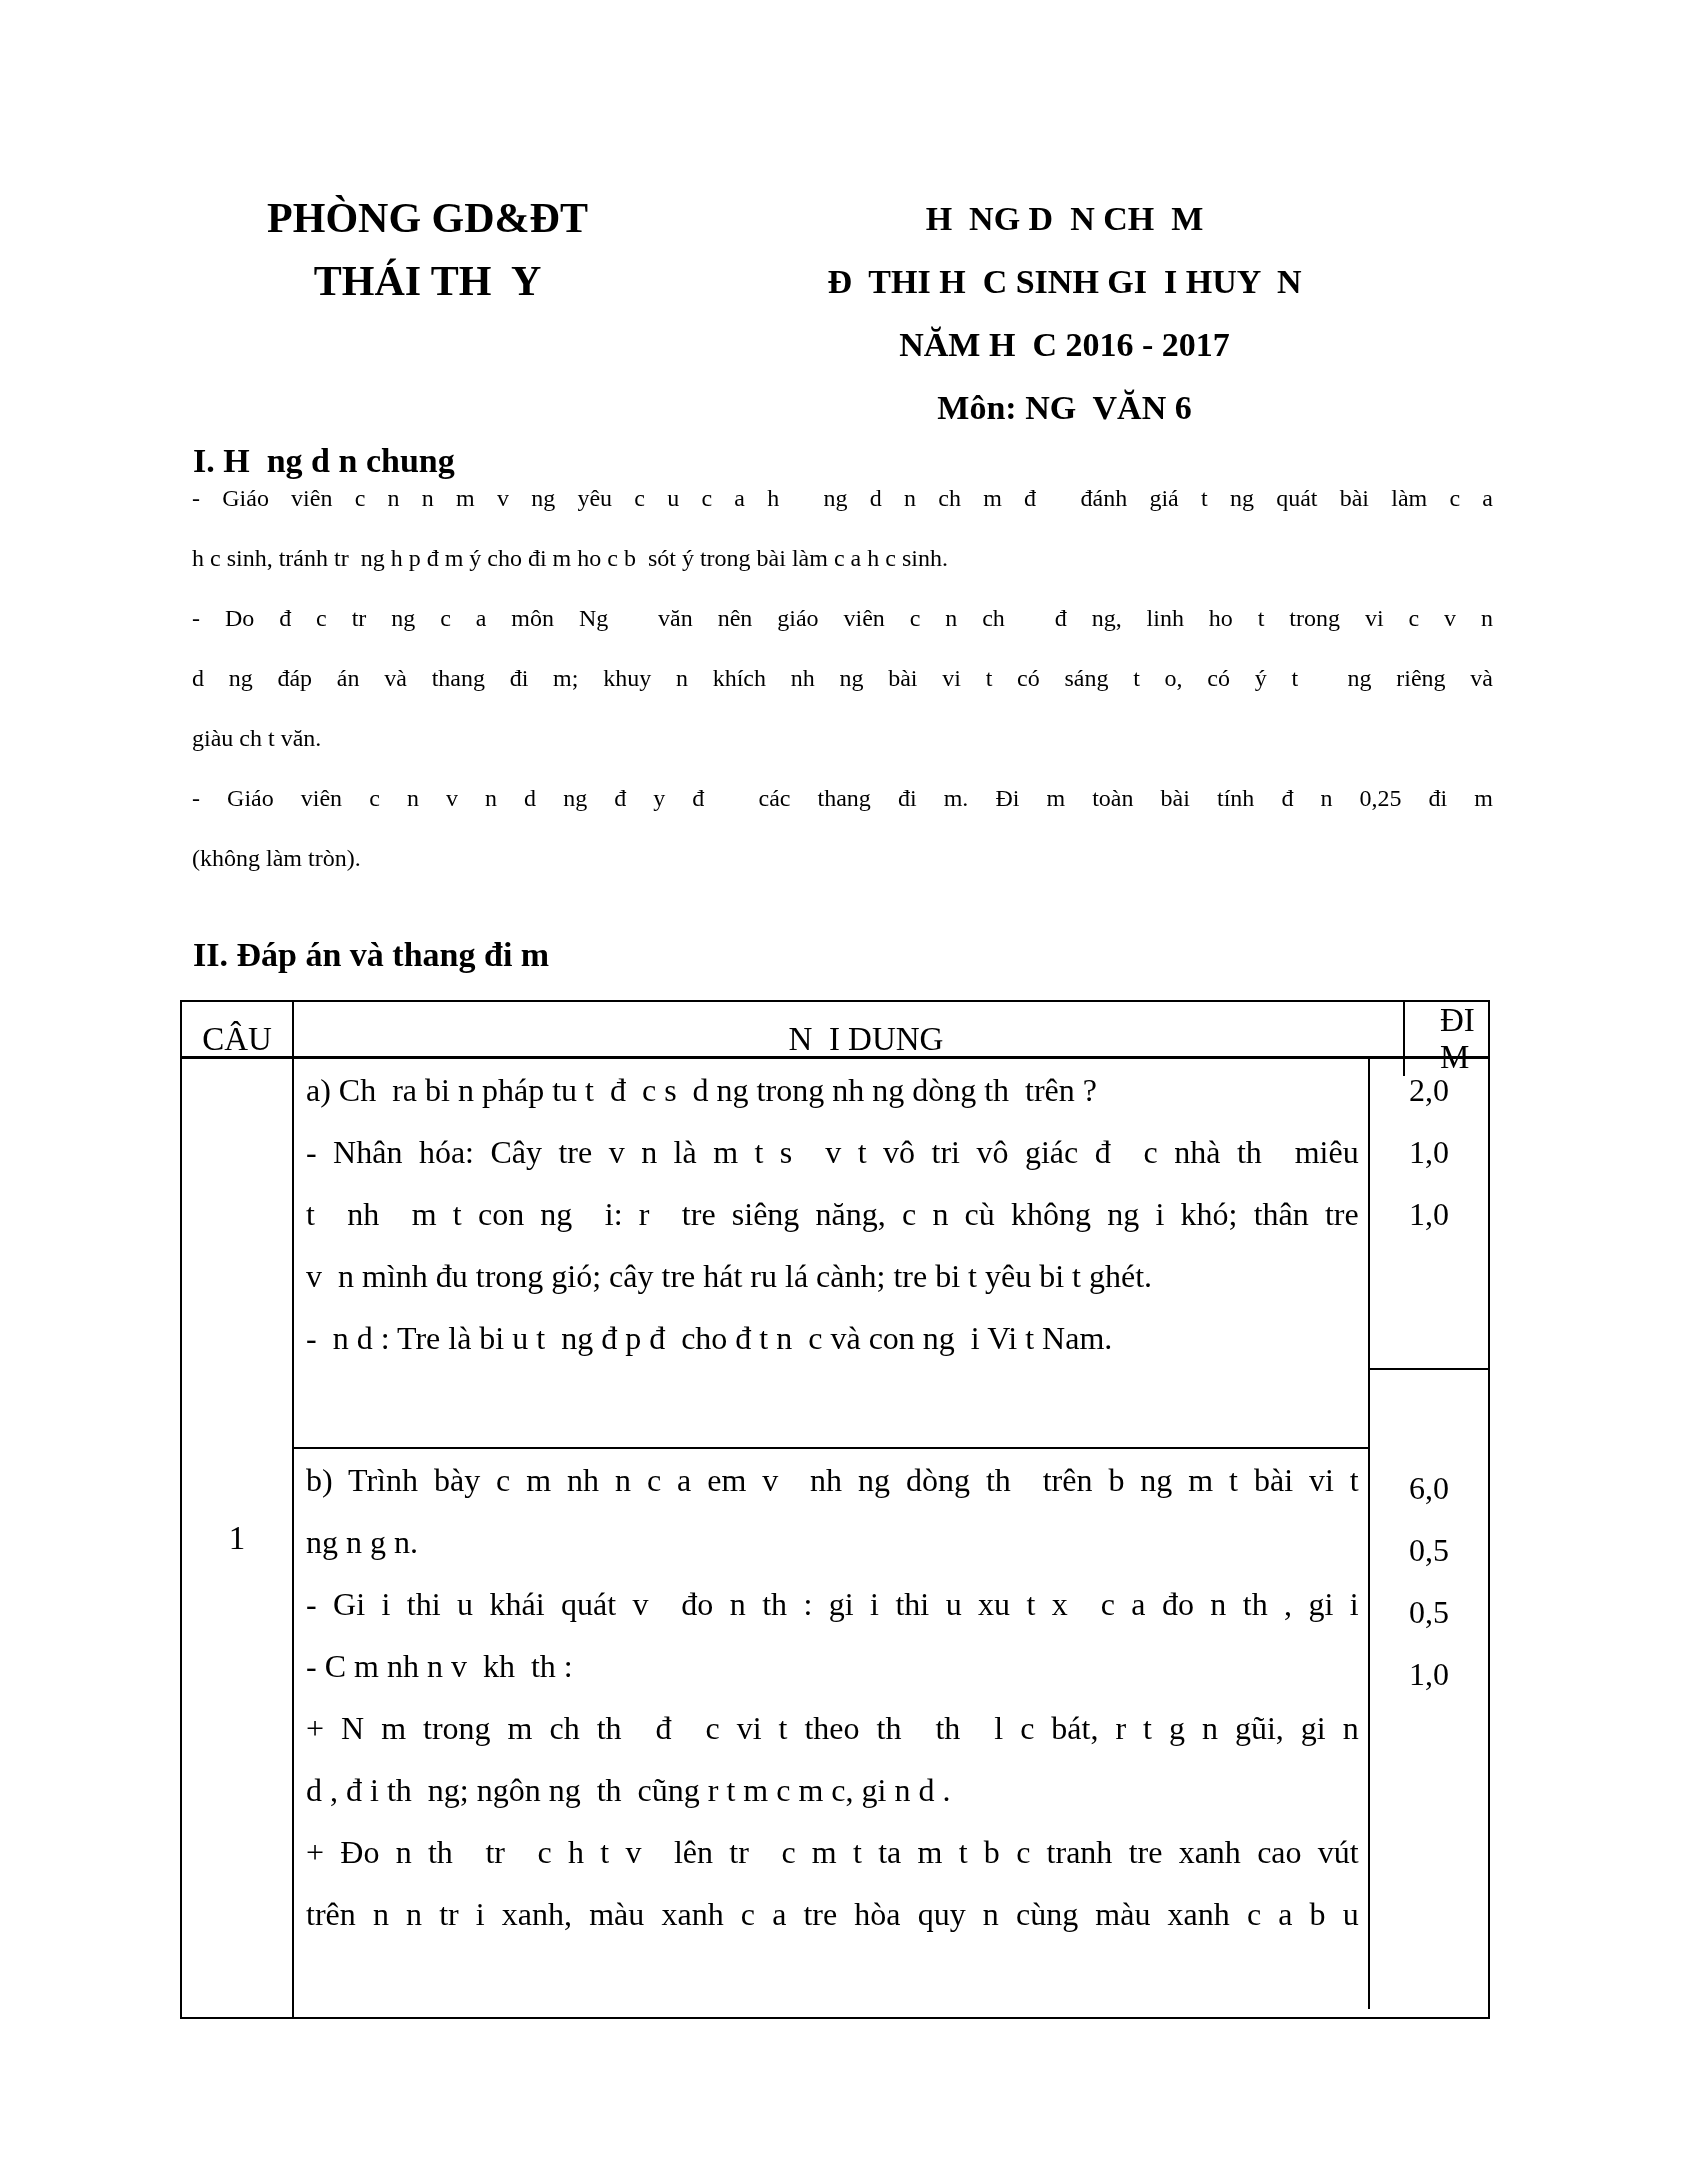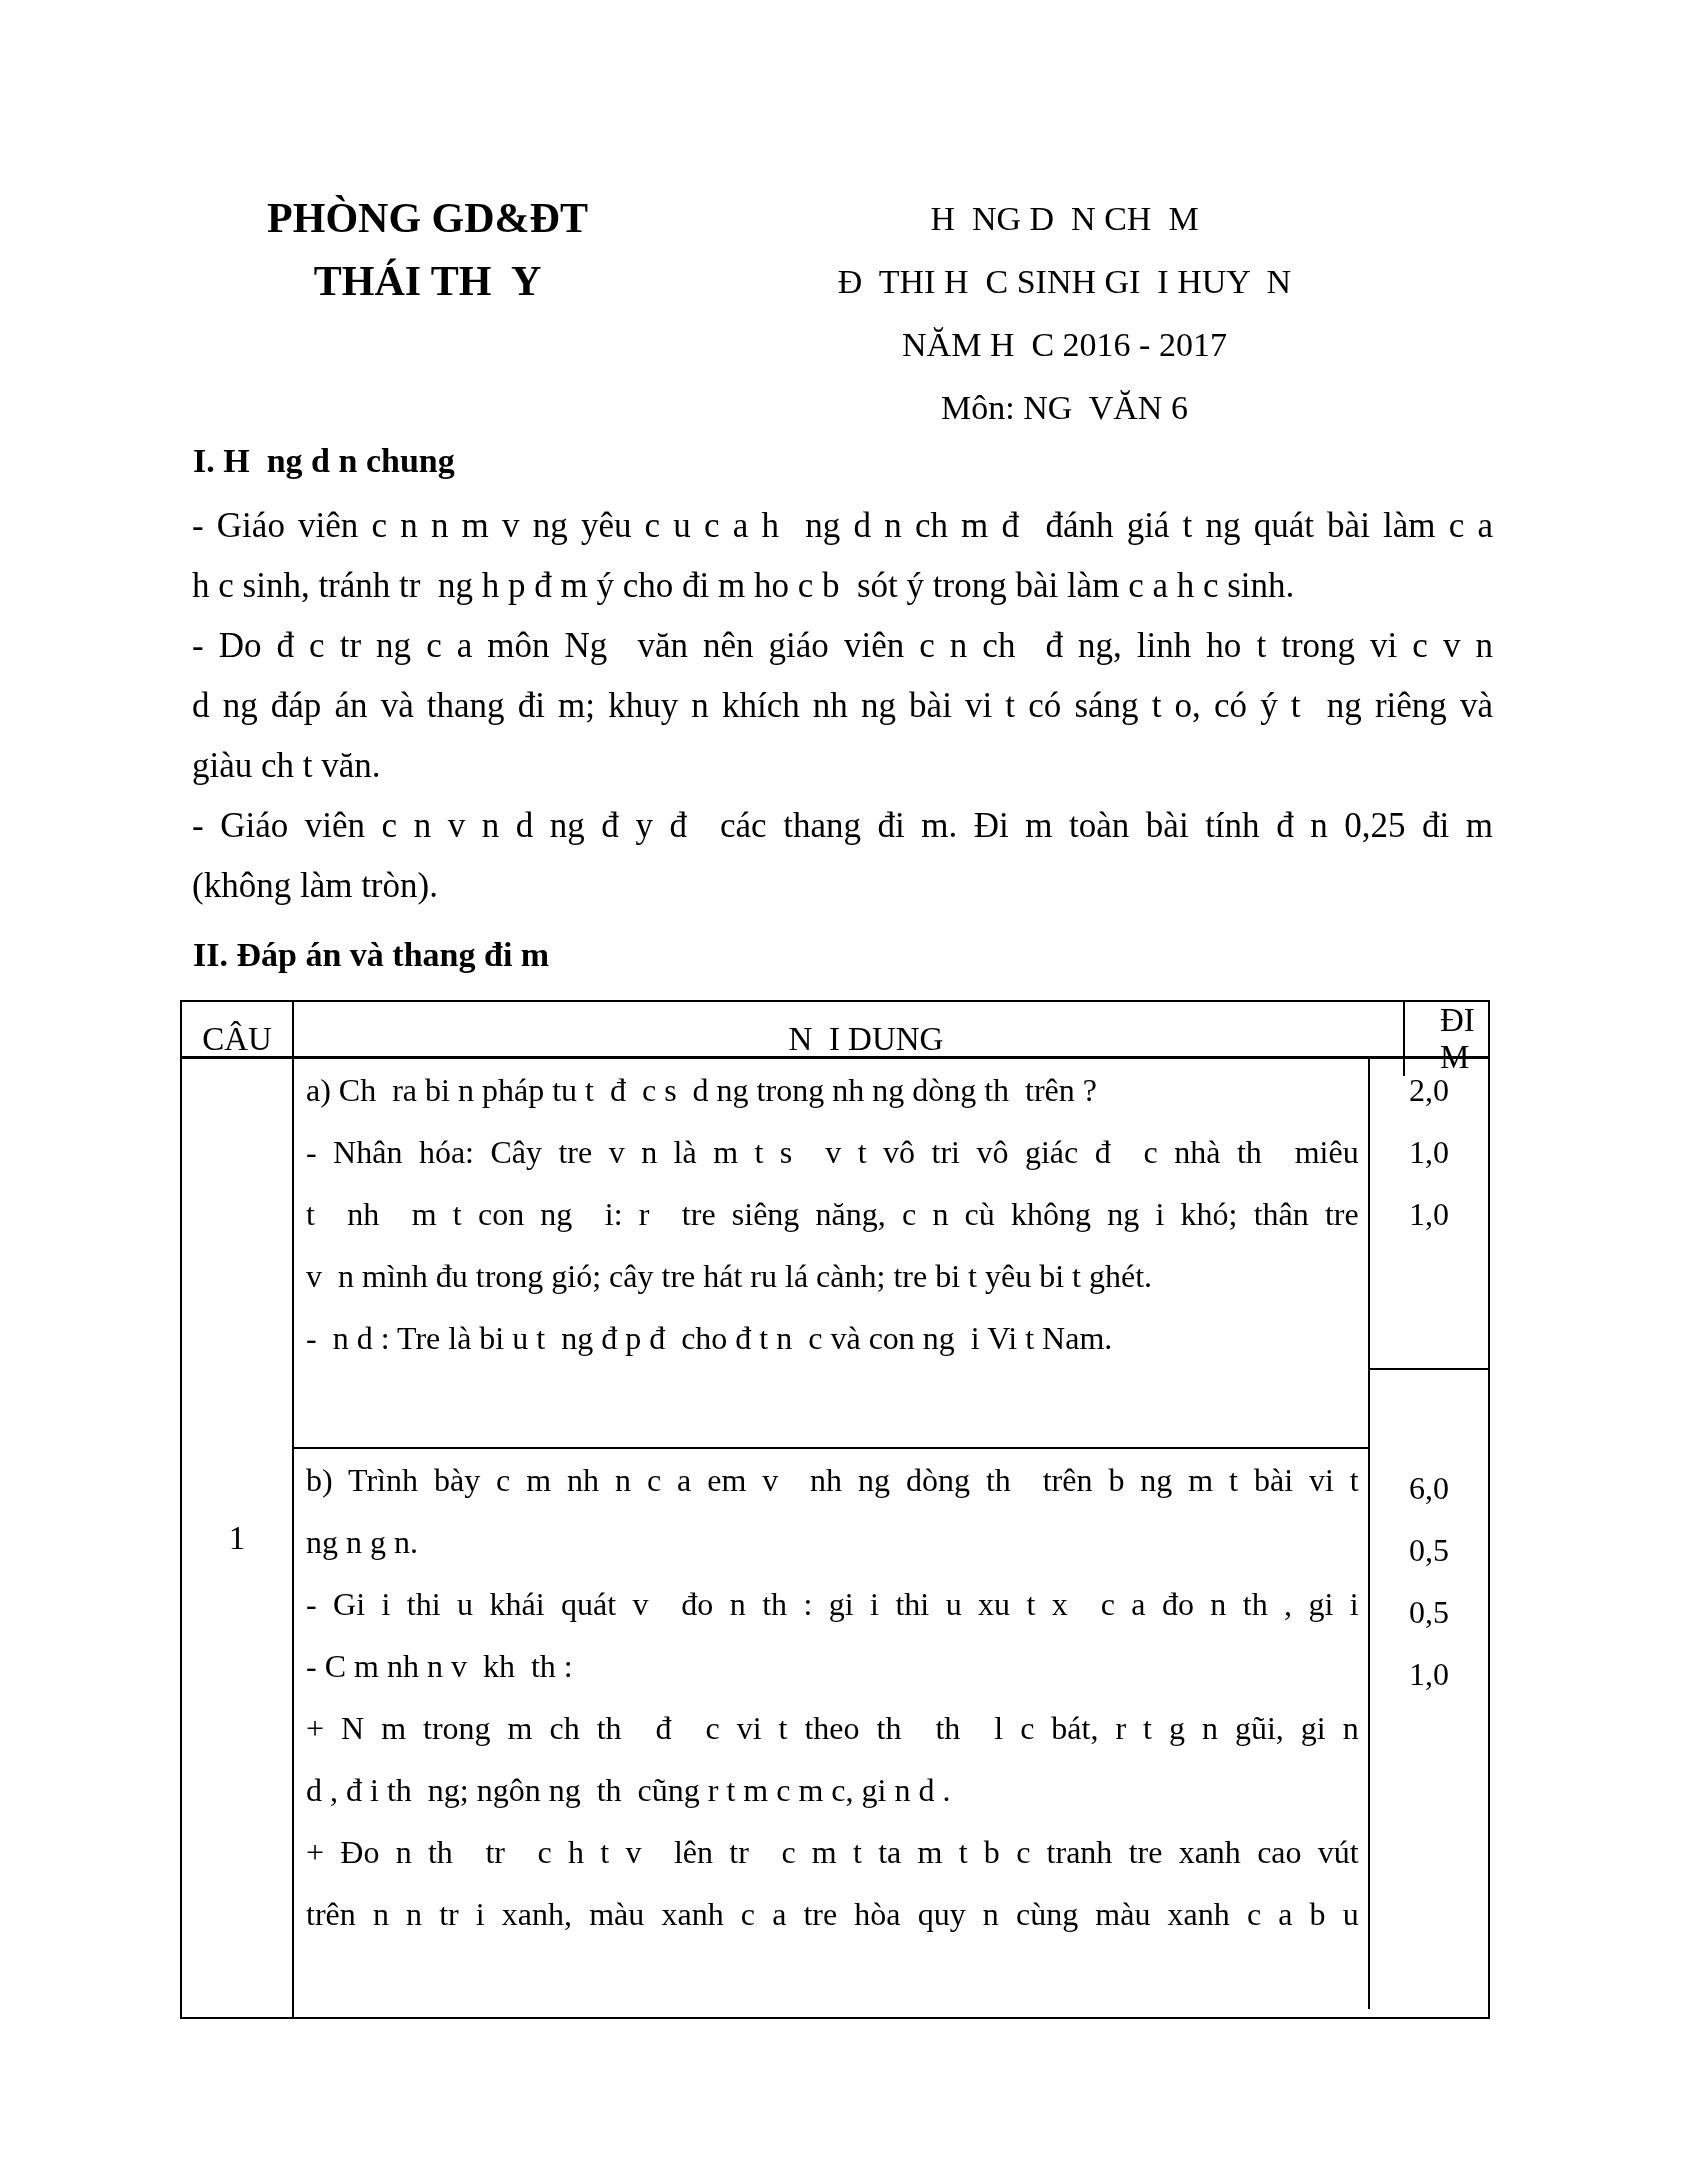--- a/index.html
+++ b/index.html
@@ -14,35 +14,35 @@
   }
   .pre { white-space: pre-wrap; }
 
   
   .hdr-left {
     position: absolute; left: 196px; top: 187px; width: 463px;
     text-align: center; font-weight: bold; font-size: 42px; line-height: 63px;
   }
   .hdr-right {
     position: absolute; left: 638px; top: 187px; width: 853px;
-    text-align: center; font-weight: normal; font-size: 34px; line-height: 63px;
+    text-align: center; font-weight: bold; font-size: 34px; line-height: 63px;
   }
 
   
   .sec-heading {
     position: absolute; left: 193px;
     font-weight: bold; font-size: 34px; line-height: 60px;
   }
   .sec-heading.one { top: 431px; }
   .sec-heading.two { top: 925px; }
 
   
   .body-text {
-    position: absolute; left: 192px; top: 496px; width: 1301px;
-    font-size: 35px;
+    position: absolute; left: 192px; top: 468px; width: 1301px;
+    font-size: 24px;
   }
   .bline { line-height: 60px; white-space: pre-wrap; text-align: left; }
   .j { text-align: justify; text-align-last: justify; }
 
   
   .tbl {
     position: absolute; left: 180px; top: 1000px; width: 1310px;
     border: 2.6px solid #000; box-sizing: border-box;
   }
   .tbl *, .tbl { box-sizing: border-box; }

